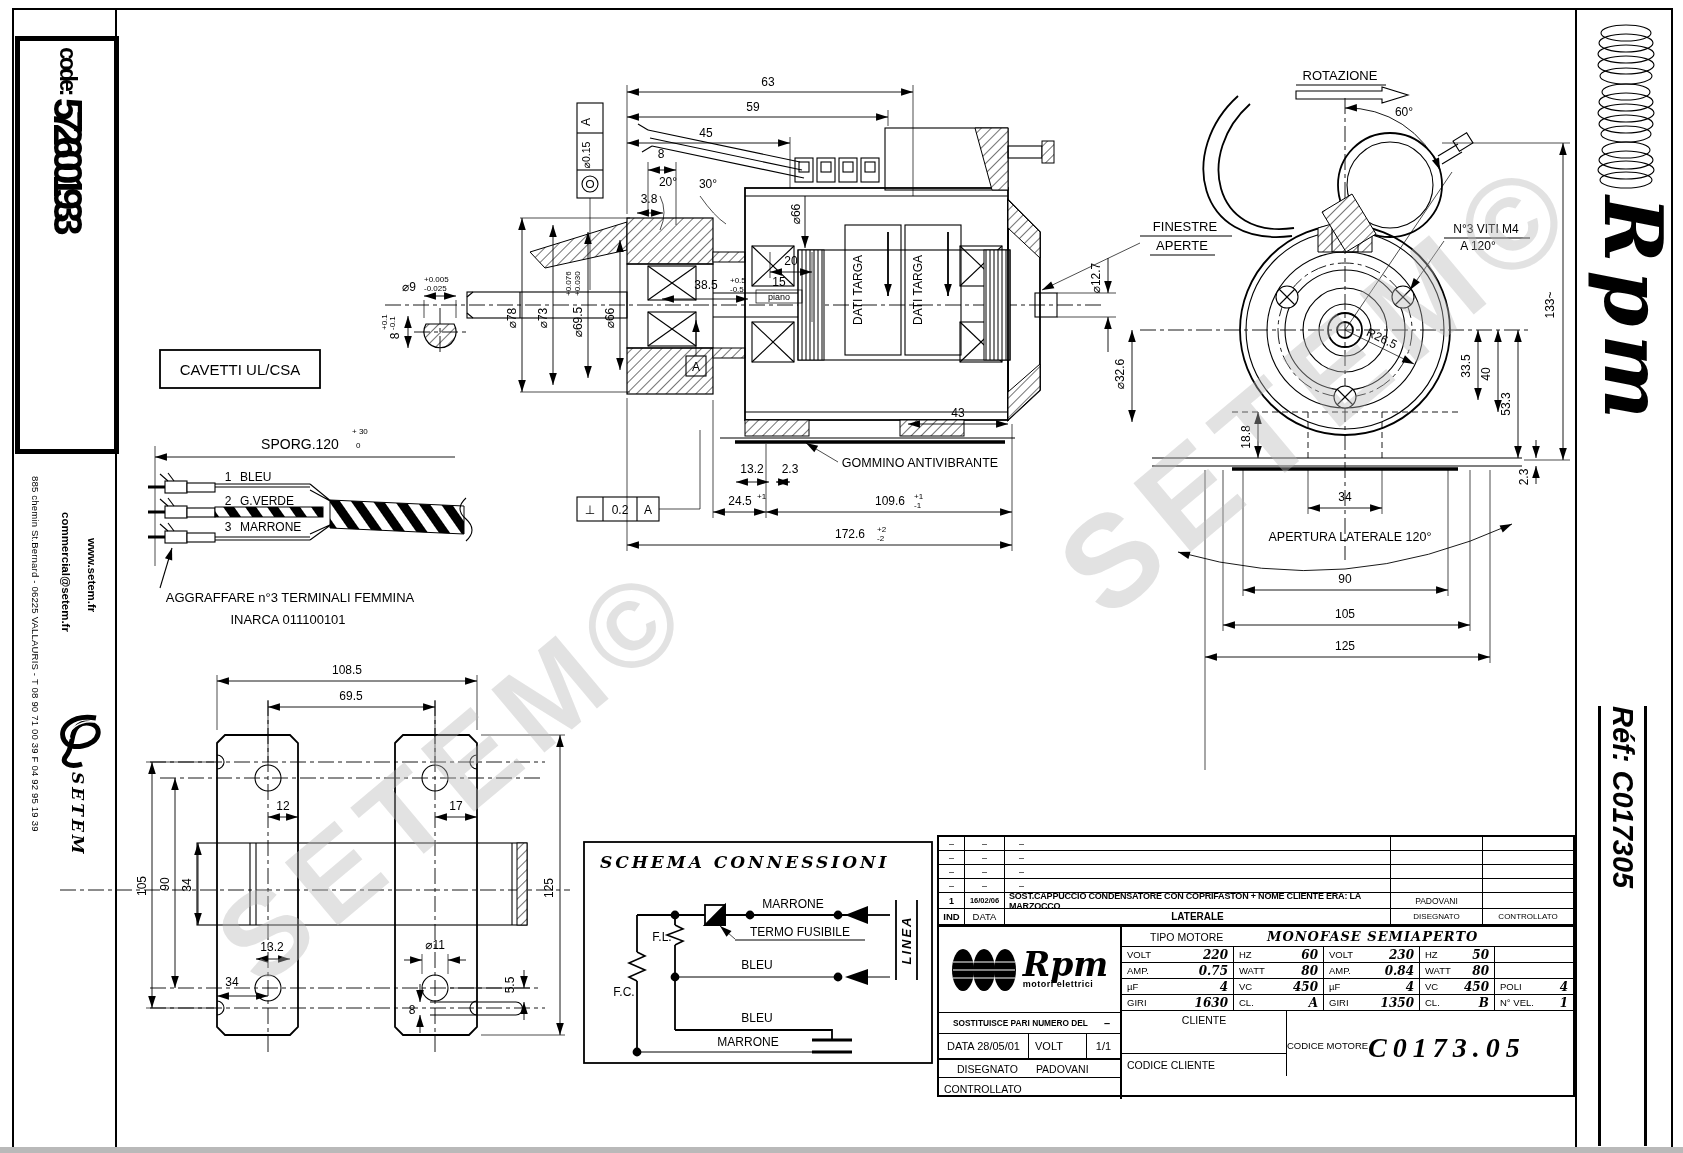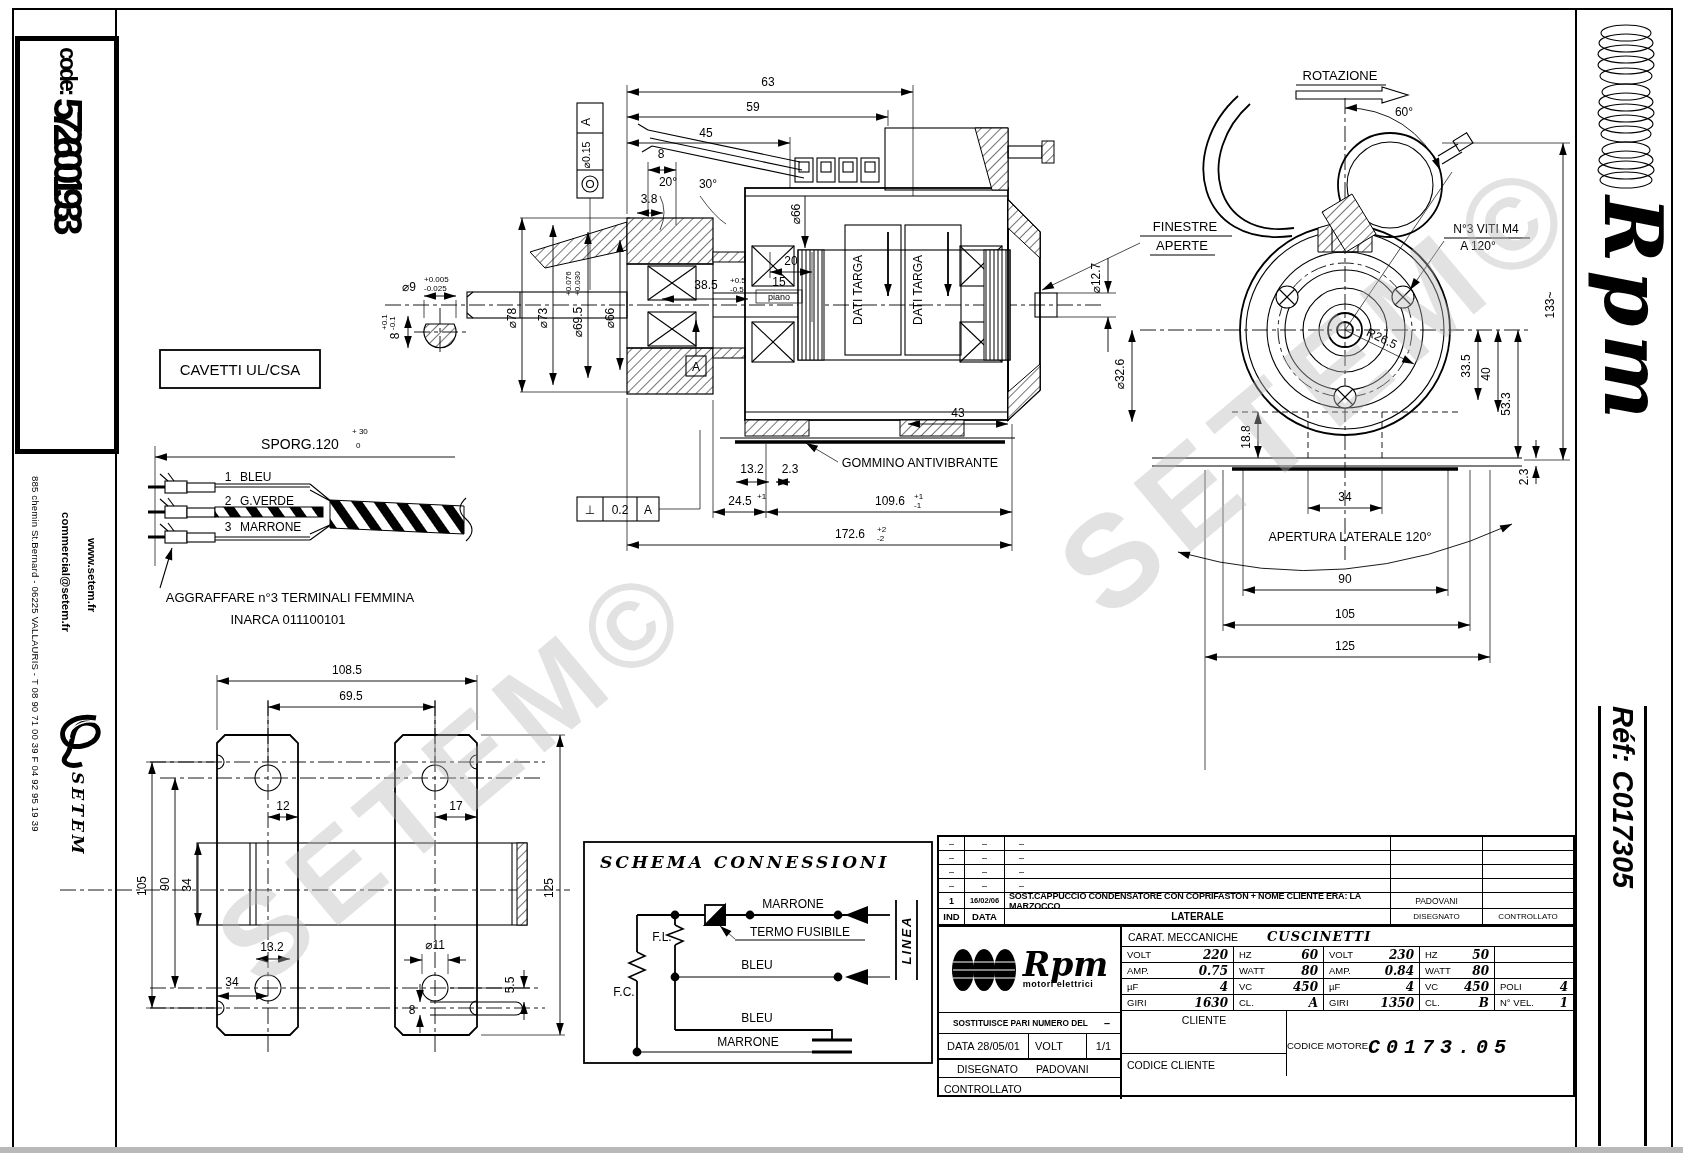--- a/index.html
+++ b/index.html
@@ -71,21 +71,21 @@
   .elecrow{grid-template-columns:112px 90px 96px 75px 1fr;height:16px;}
   .ec{justify-content:space-between;padding:0 5px;}
   .ec .l{font-size:9.5px;}
   .ec .v{font-family:"DejaVu Serif",serif;font-style:italic;font-weight:700;font-size:12px;}
   .bottomblk{display:grid;grid-template-columns:165px 1fr;height:65px;}
   .clicell{border-right:1.4px solid #000;display:flex;flex-direction:column;box-sizing:border-box;}
   .clihead{height:22px;display:flex;justify-content:center;font-size:10.5px;padding-top:3px;box-sizing:border-box;}
   .codcli{margin-top:auto;height:23px;border-top:1.4px solid #000;display:flex;align-items:center;padding-left:5px;font-size:10.5px;box-sizing:border-box;}
   .codmot{display:flex;align-items:center;box-sizing:border-box;}
   .codmothead{font-size:9.5px;padding-top:4px;}
-  .codmotval{font-family:Liberation Mono, monospace;font-style:italic;font-weight:700;font-size:20px;letter-spacing:6px;margin-top:8px;}
+  .codmotval{font-family:Liberation Serif, serif;font-style:italic;font-weight:700;font-size:28px;letter-spacing:6px;margin-top:8px;}
 </style>
 </head>
 <body>
 
 <div class="frame"></div>
 <div class="vline" style="left:115px;"></div>
 <div class="vline" style="left:1575px;"></div>
 
 <div class="codebox">
   <div class="code-inner">
@@ -677,21 +677,21 @@
   </div>
   <div class="row rev revd">
     <div class="cell cc" style="font-weight:700">1</div>
     <div class="cell cc" style="font-size:7.5px;font-weight:700">16/02/06</div>
     <div class="cell revtxt cc">SOST.CAPPUCCIO CONDENSATORE CON COPRIFASTON + NOME CLIENTE ERA: LA MARZOCCO</div>
     <div class="cell cc" style="font-size:8.5px">PADOVANI</div>
     <div class="cell"></div>
   </div>
   <div class="row rev revh">
     <div class="cell cc" style="font-weight:700;font-size:9.5px">IND</div>
-    <div class="cell cc" style="font-weight:700;font-size:9.5px">DATA</div>
+    <div class="cell cc" style="font-weight:400;font-size:9.5px">DATA</div>
     <div class="cell cc" style="font-weight:700;font-size:10px">LATERALE</div>
     <div class="cell cc" style="font-size:8px">DISEGNATO</div>
     <div class="cell cc" style="font-size:8px">CONTROLLATO</div>
   </div>
   <div class="main">
     <div class="mleft">
       <div class="logocell">
         <svg width="66" height="48" viewBox="0 0 66 48">
           <ellipse cx="12" cy="24" rx="11" ry="21" fill="#000"></ellipse>
           <ellipse cx="33" cy="24" rx="11" ry="21" fill="#000"></ellipse>
@@ -713,22 +713,22 @@
         <div class="cell cc" style="border-right:none">1/1</div>
       </div>
       <div class="diseg">
         <span>DISEGNATO</span>
         <span>PADOVANI</span>
       </div>
       <div class="contr">CONTROLLATO</div>
     </div>
     <div class="mright">
       <div class="tipo">
-        <div class="lbl" style="padding-left:6px">CARAT. MECCANICHE</div>
-        <div class="itval">CUSCINETTI</div>
+        <div class="lbl">TIPO MOTORE</div>
+        <div class="itval">MONOFASE SEMIAPERTO</div>
       </div>
       <div class="row elecrow">
         <div class="cell ec">
             <span class="l">VOLT</span>
             <span class="v">220</span>
           </div>
         <div class="cell ec">
             <span class="l">HZ</span>
             <span class="v">60</span>
           </div>

